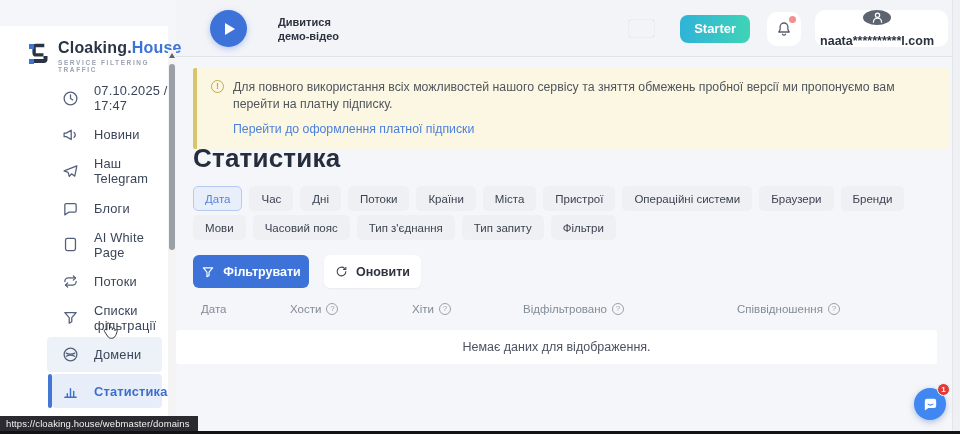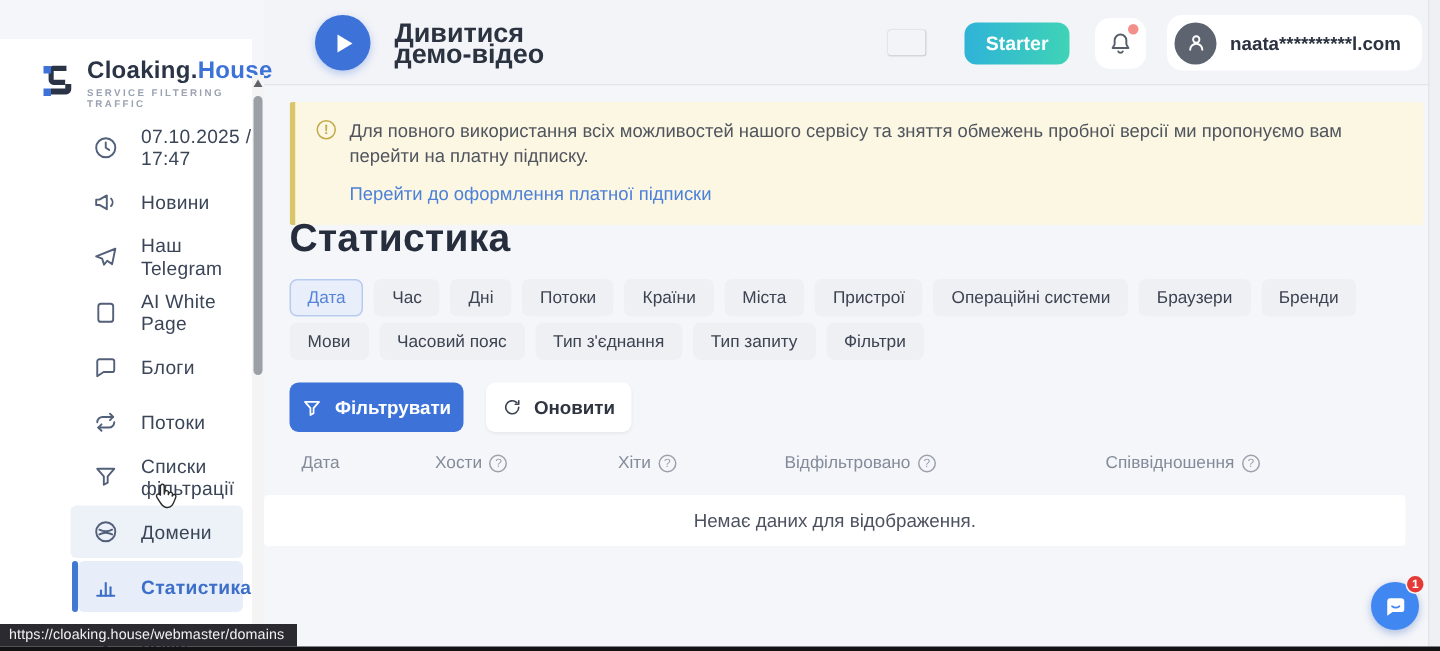--- a/index.html
+++ b/index.html
@@ -29,29 +29,29 @@
   .side-scroll .thumb { position:absolute; left:1px; width:6px; top:14px; height:186px; background:#9aa0a6; border-radius:3px; }
   .arr { position:absolute; left:1px; width:0; height:0; border-left:3px solid transparent; border-right:3px solid transparent; }
   .arr.up { top:3px; border-bottom:5px solid #5f6368; }
   .arr.down { bottom:3px; border-top:5px solid #80868b; }
 
   
   .topbar { position:absolute; left:176px; right:0; top:0; height:57px; background:#f3f4f8; border-bottom:1px solid #e3e4ea; }
   .demo { position:absolute; left:34px; top:10px; display:flex; align-items:center; cursor:pointer; }
   .play-btn { width:37px; height:37px; border-radius:50%; background:#3d73d9; display:flex; align-items:center; justify-content:center; box-shadow:0 2px 6px rgba(61,115,217,.35); }
   .play-tri { width:0; height:0; border-top:6px solid transparent; border-bottom:6px solid transparent; border-left:10px solid #ffffff; margin-left:3px; }
-  .demo-text { margin-left:16px; font-size:18px; font-weight:700; color:#2b3240; line-height:14px; }
+  .demo-text { margin-left:31px; font-size:11px; font-weight:700; color:#2b3240; line-height:14px; }
   .tb-right { position:absolute; right:12px; top:0; height:57px; display:flex; align-items:center; }
   .flag { width:25px; height:17px; border-radius:2px; overflow:hidden; cursor:pointer; margin-right:26px; box-shadow:0 0 1px rgba(0,0,0,.3); }
   .flag .b { height:8.5px; background:#3b6ad4; } .flag .y { height:8.5px; background:#f6d43e; }
   .starter { height:28px; padding:0 14px; border:none; border-radius:8px; color:#fff; font-weight:700; font-size:13px; font-family:inherit; background:linear-gradient(90deg,#2fb3d8,#3fd3b6); cursor:pointer; margin-right:17px; }
   .bell-box { position:relative; width:34px; height:34px; background:#fff; border-radius:10px; display:flex; align-items:center; justify-content:center; cursor:pointer; margin-right:14px; }
   .bell-box svg { width:18px; height:18px; color:#555d6b; }
   .bell-dot { position:absolute; top:4px; right:5px; width:7px; height:7px; border-radius:50%; background:#f3908c; }
-  .user-chip { height:37px; background:#fff; border-radius:10px; display:flex; align-items:center; padding:0 14px 0 5px; gap:9px; cursor:pointer; }
+  .user-chip { height:37px; background:#fff; border-radius:10px; display:flex; align-items:center; padding:0 14px 0 5px; gap:9px; cursor:pointer;flex-direction:column; }
   .avatar { width:28px; height:28px; border-radius:50%; background:#5d6470; display:flex; align-items:center; justify-content:center; }
   .avatar svg { width:15px; height:15px; color:#fff; }
   .user-email { font-size:12.5px; font-weight:700; color:#2b3240; }
 
   
   .main { position:absolute; left:176px; right:0; top:57px; bottom:0; background:#f5f6f9; }
 
   .banner { position:absolute; left:17px; width:756px; top:11px; min-height:71px; background:#fcf7e3; border-left:4px solid #d9c66a; border-radius:2px; padding:11px 16px 12px 14px; }
   .banner-row { display:flex; gap:9px; }
   .warn-ic { flex:0 0 13px; width:13px; height:13px; border:1.4px solid #c2aa48; border-radius:50%; color:#c2aa48; font-size:9px; font-weight:700; text-align:center; line-height:11px; margin-top:1px; }
@@ -139,33 +139,33 @@
             <svg viewBox="0 0 24 24" fill="none" stroke="currentColor" stroke-width="1.8" stroke-linecap="round" stroke-linejoin="round">
               <path d="M21 4L3 11.2l5.6 2.1L10.4 19l3-3.7 4.6 3.2L21 4z"></path>
             </svg>
           </span>
         <span class="lbl">Наш Telegram</span>
       </div>
       <div class="nav-item">
         <span class="layer"></span>
         <span class="ic">
             <svg viewBox="0 0 24 24" fill="none" stroke="currentColor" stroke-width="1.8" stroke-linecap="round" stroke-linejoin="round">
+              <path d="M4 7a2 2 0 012-2h12a2 2 0 012 2v8a2 2 0 01-2 2H10l-6 4V7z"></path>
+            </svg>
+          </span>
+        <span class="lbl">Блоги</span>
+      </div>
+      <div class="nav-item">
+        <span class="layer"></span>
+        <span class="ic">
+            <svg viewBox="0 0 24 24" fill="none" stroke="currentColor" stroke-width="1.8" stroke-linecap="round" stroke-linejoin="round">
               <rect x="5" y="3.5" width="14" height="17" rx="2.5"></rect>
             </svg>
           </span>
         <span class="lbl">AI White Page</span>
-      </div>
-      <div class="nav-item">
-        <span class="layer"></span>
-        <span class="ic">
-            <svg viewBox="0 0 24 24" fill="none" stroke="currentColor" stroke-width="1.8" stroke-linecap="round" stroke-linejoin="round">
-              <path d="M4 7a2 2 0 012-2h12a2 2 0 012 2v8a2 2 0 01-2 2H10l-6 4V7z"></path>
-            </svg>
-          </span>
-        <span class="lbl">Блоги</span>
       </div>
       <div class="nav-item">
         <span class="layer"></span>
         <span class="ic">
             <svg viewBox="0 0 24 24" fill="none" stroke="currentColor" stroke-width="1.8" stroke-linecap="round" stroke-linejoin="round">
               <path d="M16 4l3 3-3 3"></path>
               <path d="M19 7H9a5 5 0 00-5 5"></path>
               <path d="M8 20l-3-3 3-3"></path>
               <path d="M5 17h10a5 5 0 005-5"></path>
             </svg>

